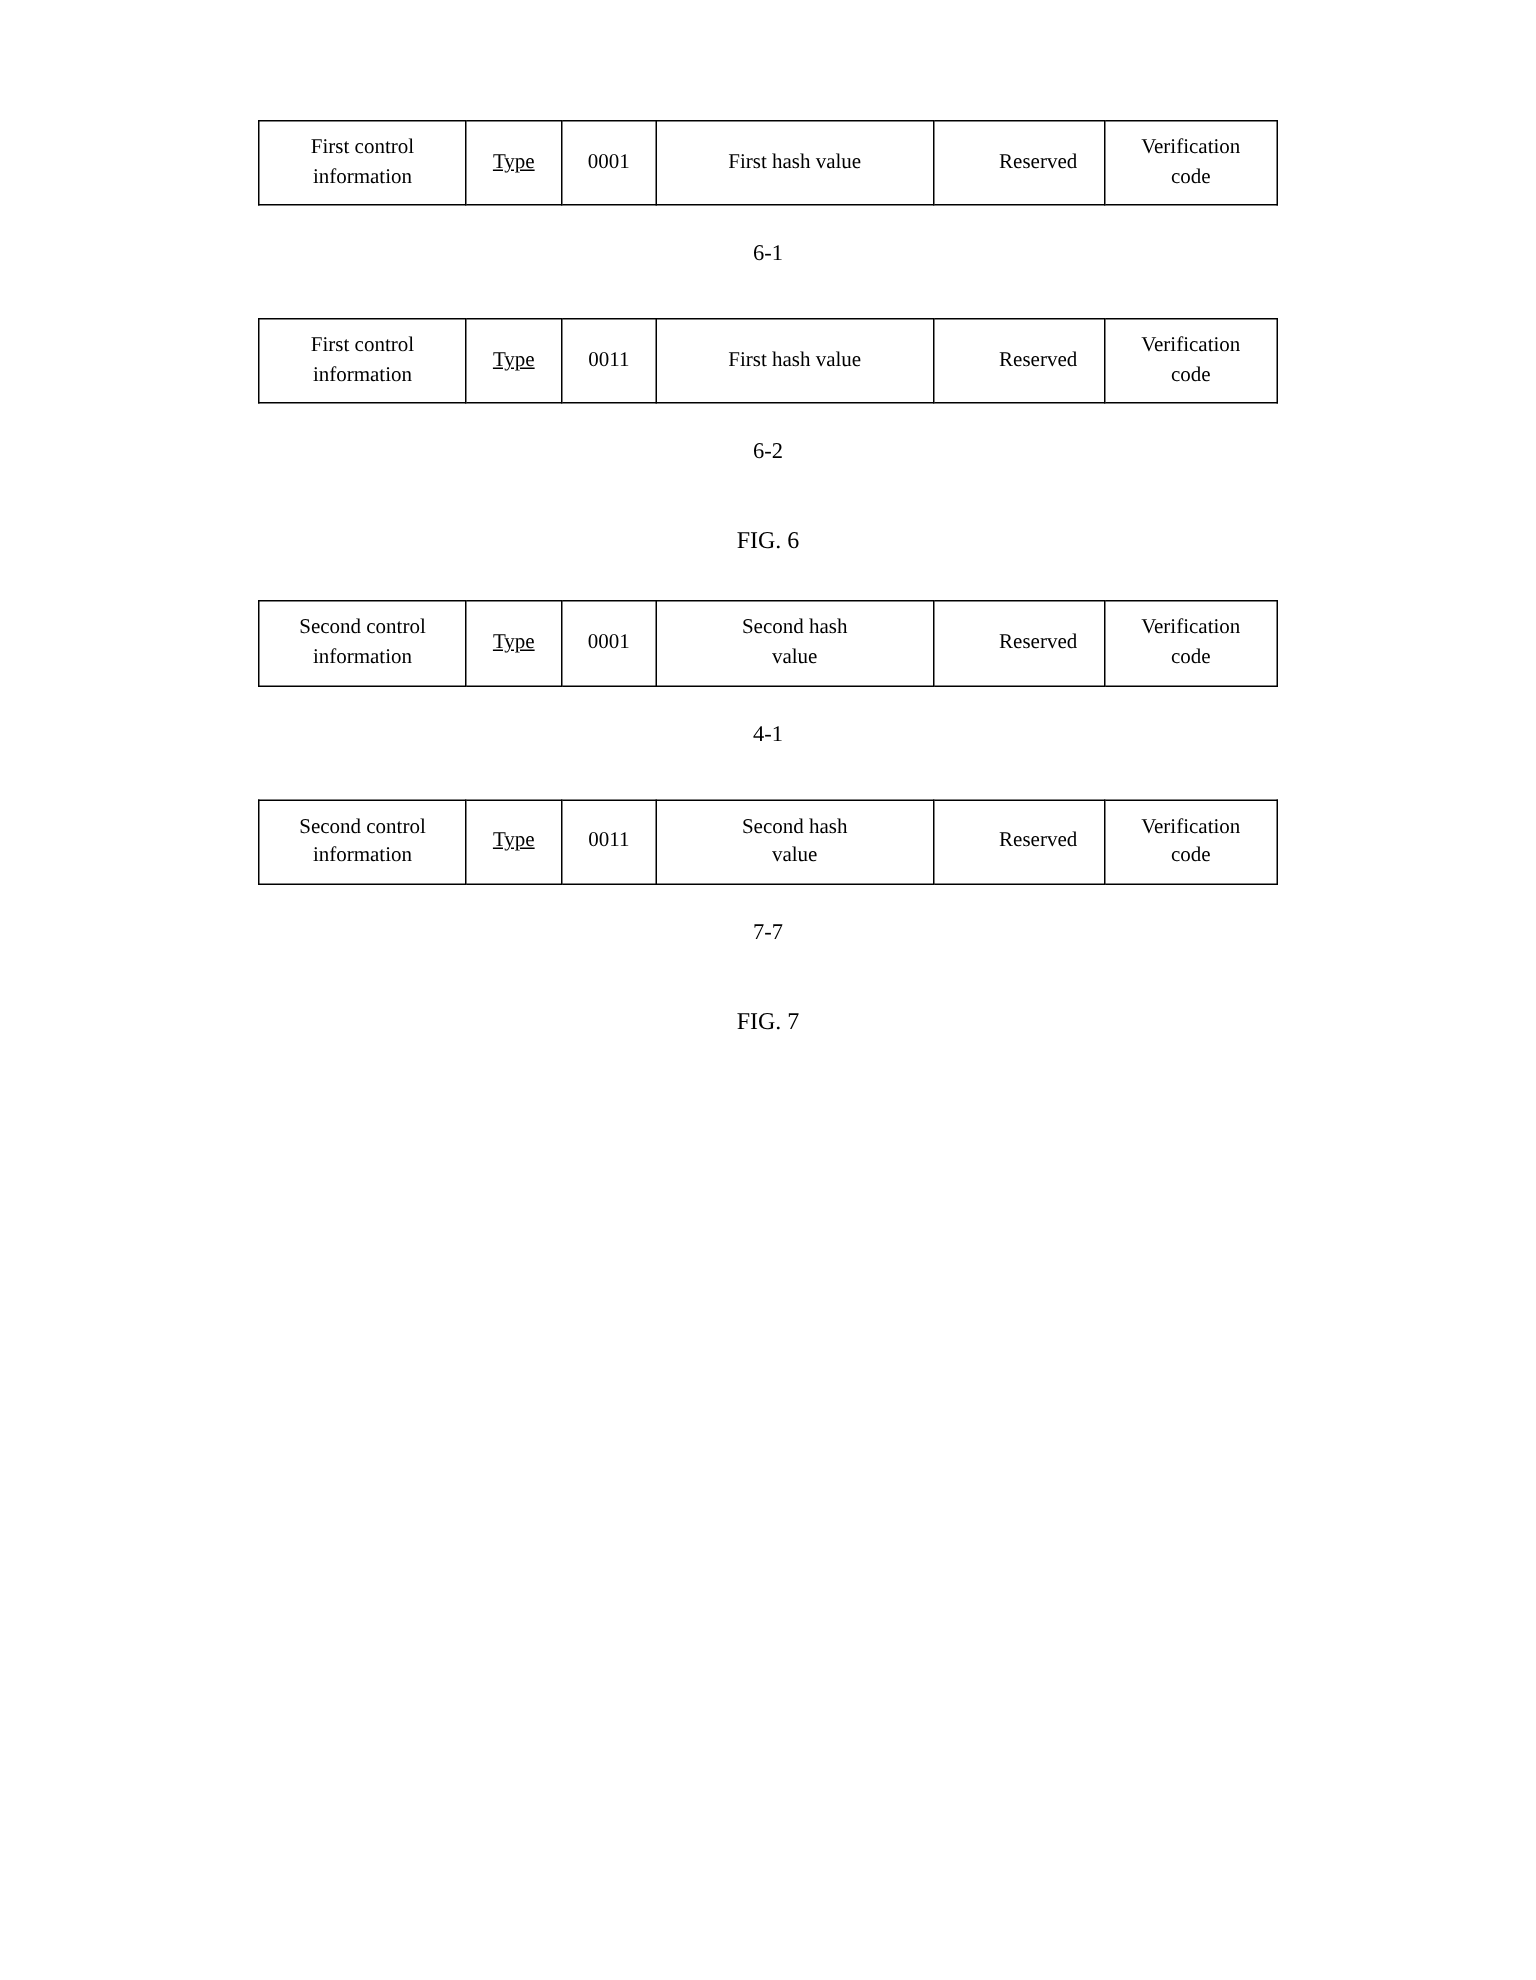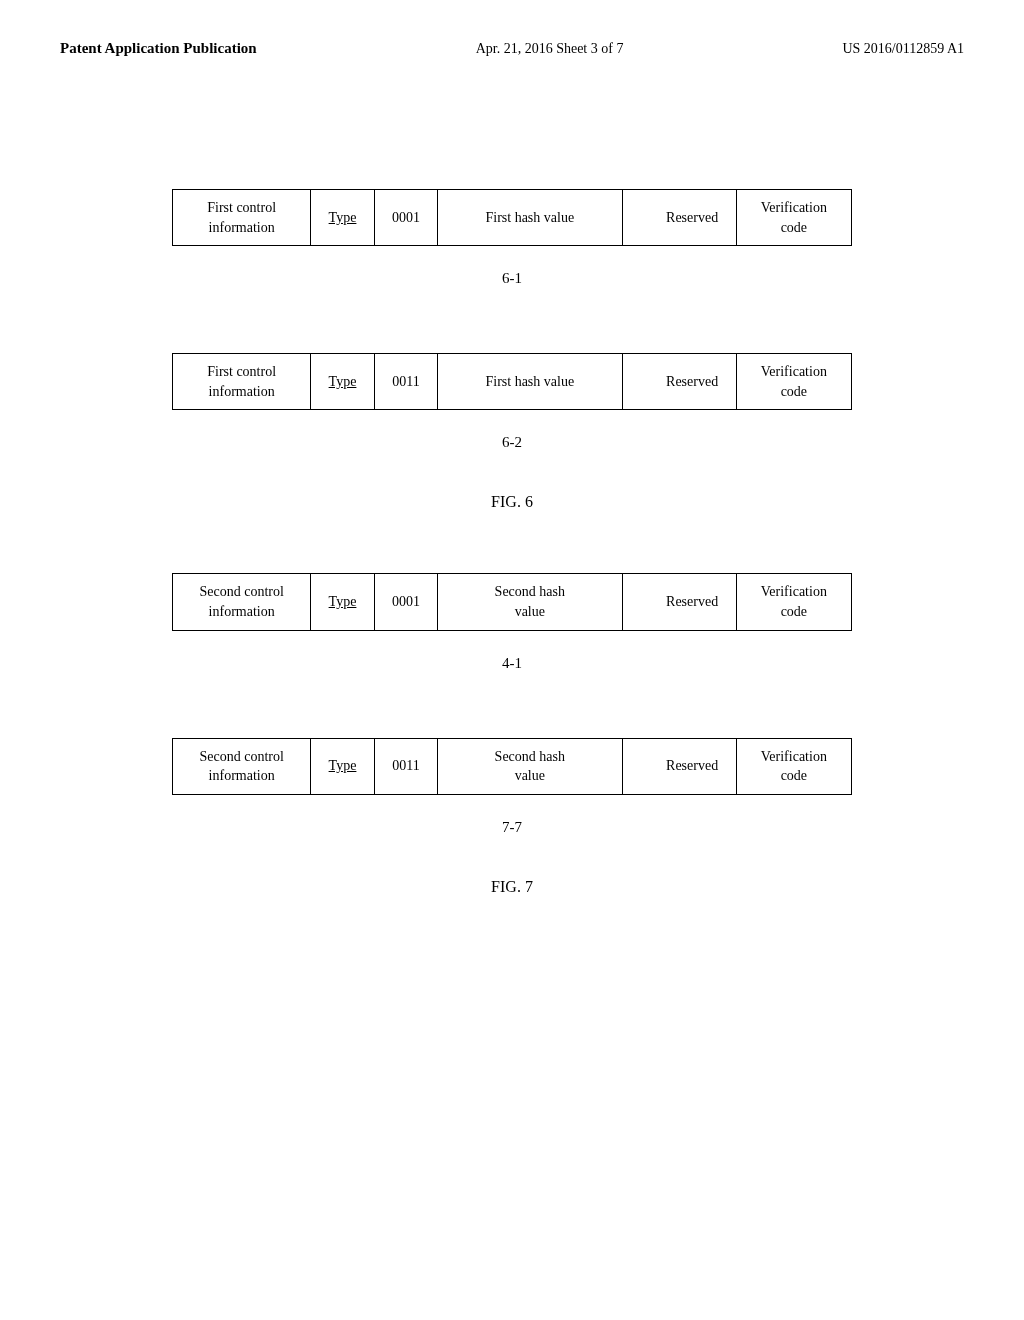--- a/index.html
+++ b/index.html
@@ -61,21 +61,20 @@
 
     .table-container {
       width: 680px;
       margin-bottom: 16px;
     }
 
     table {
       width: 100%;
       border-collapse: collapse;
       font-size: 14px;
-      margin-top: 32px;
     }
 
     table td {
       border: 1px solid #000000;
       padding: 8px 10px;
       text-align: center;
       vertical-align: middle;
       line-height: 1.4;
     }
 
@@ -121,25 +120,20 @@
     }
 
     .spacer {
       height: 40px;
     }
   </style>
 </head>
 <body>
 
 <div class="page">
-  <div class="header">
-    <span class="header-left">Patent Application Publication</span>
-    <span class="header-center">Apr. 21, 2016   Sheet 3 of 7</span>
-    <span class="header-right">US 2016/0112859 A1</span>
-  </div>
 
   <div class="content-area">
 
     <div class="spacer"></div>
 
     <div class="diagram-section">
       <div class="table-container">
         <table>
           <tbody>
               <tr>

